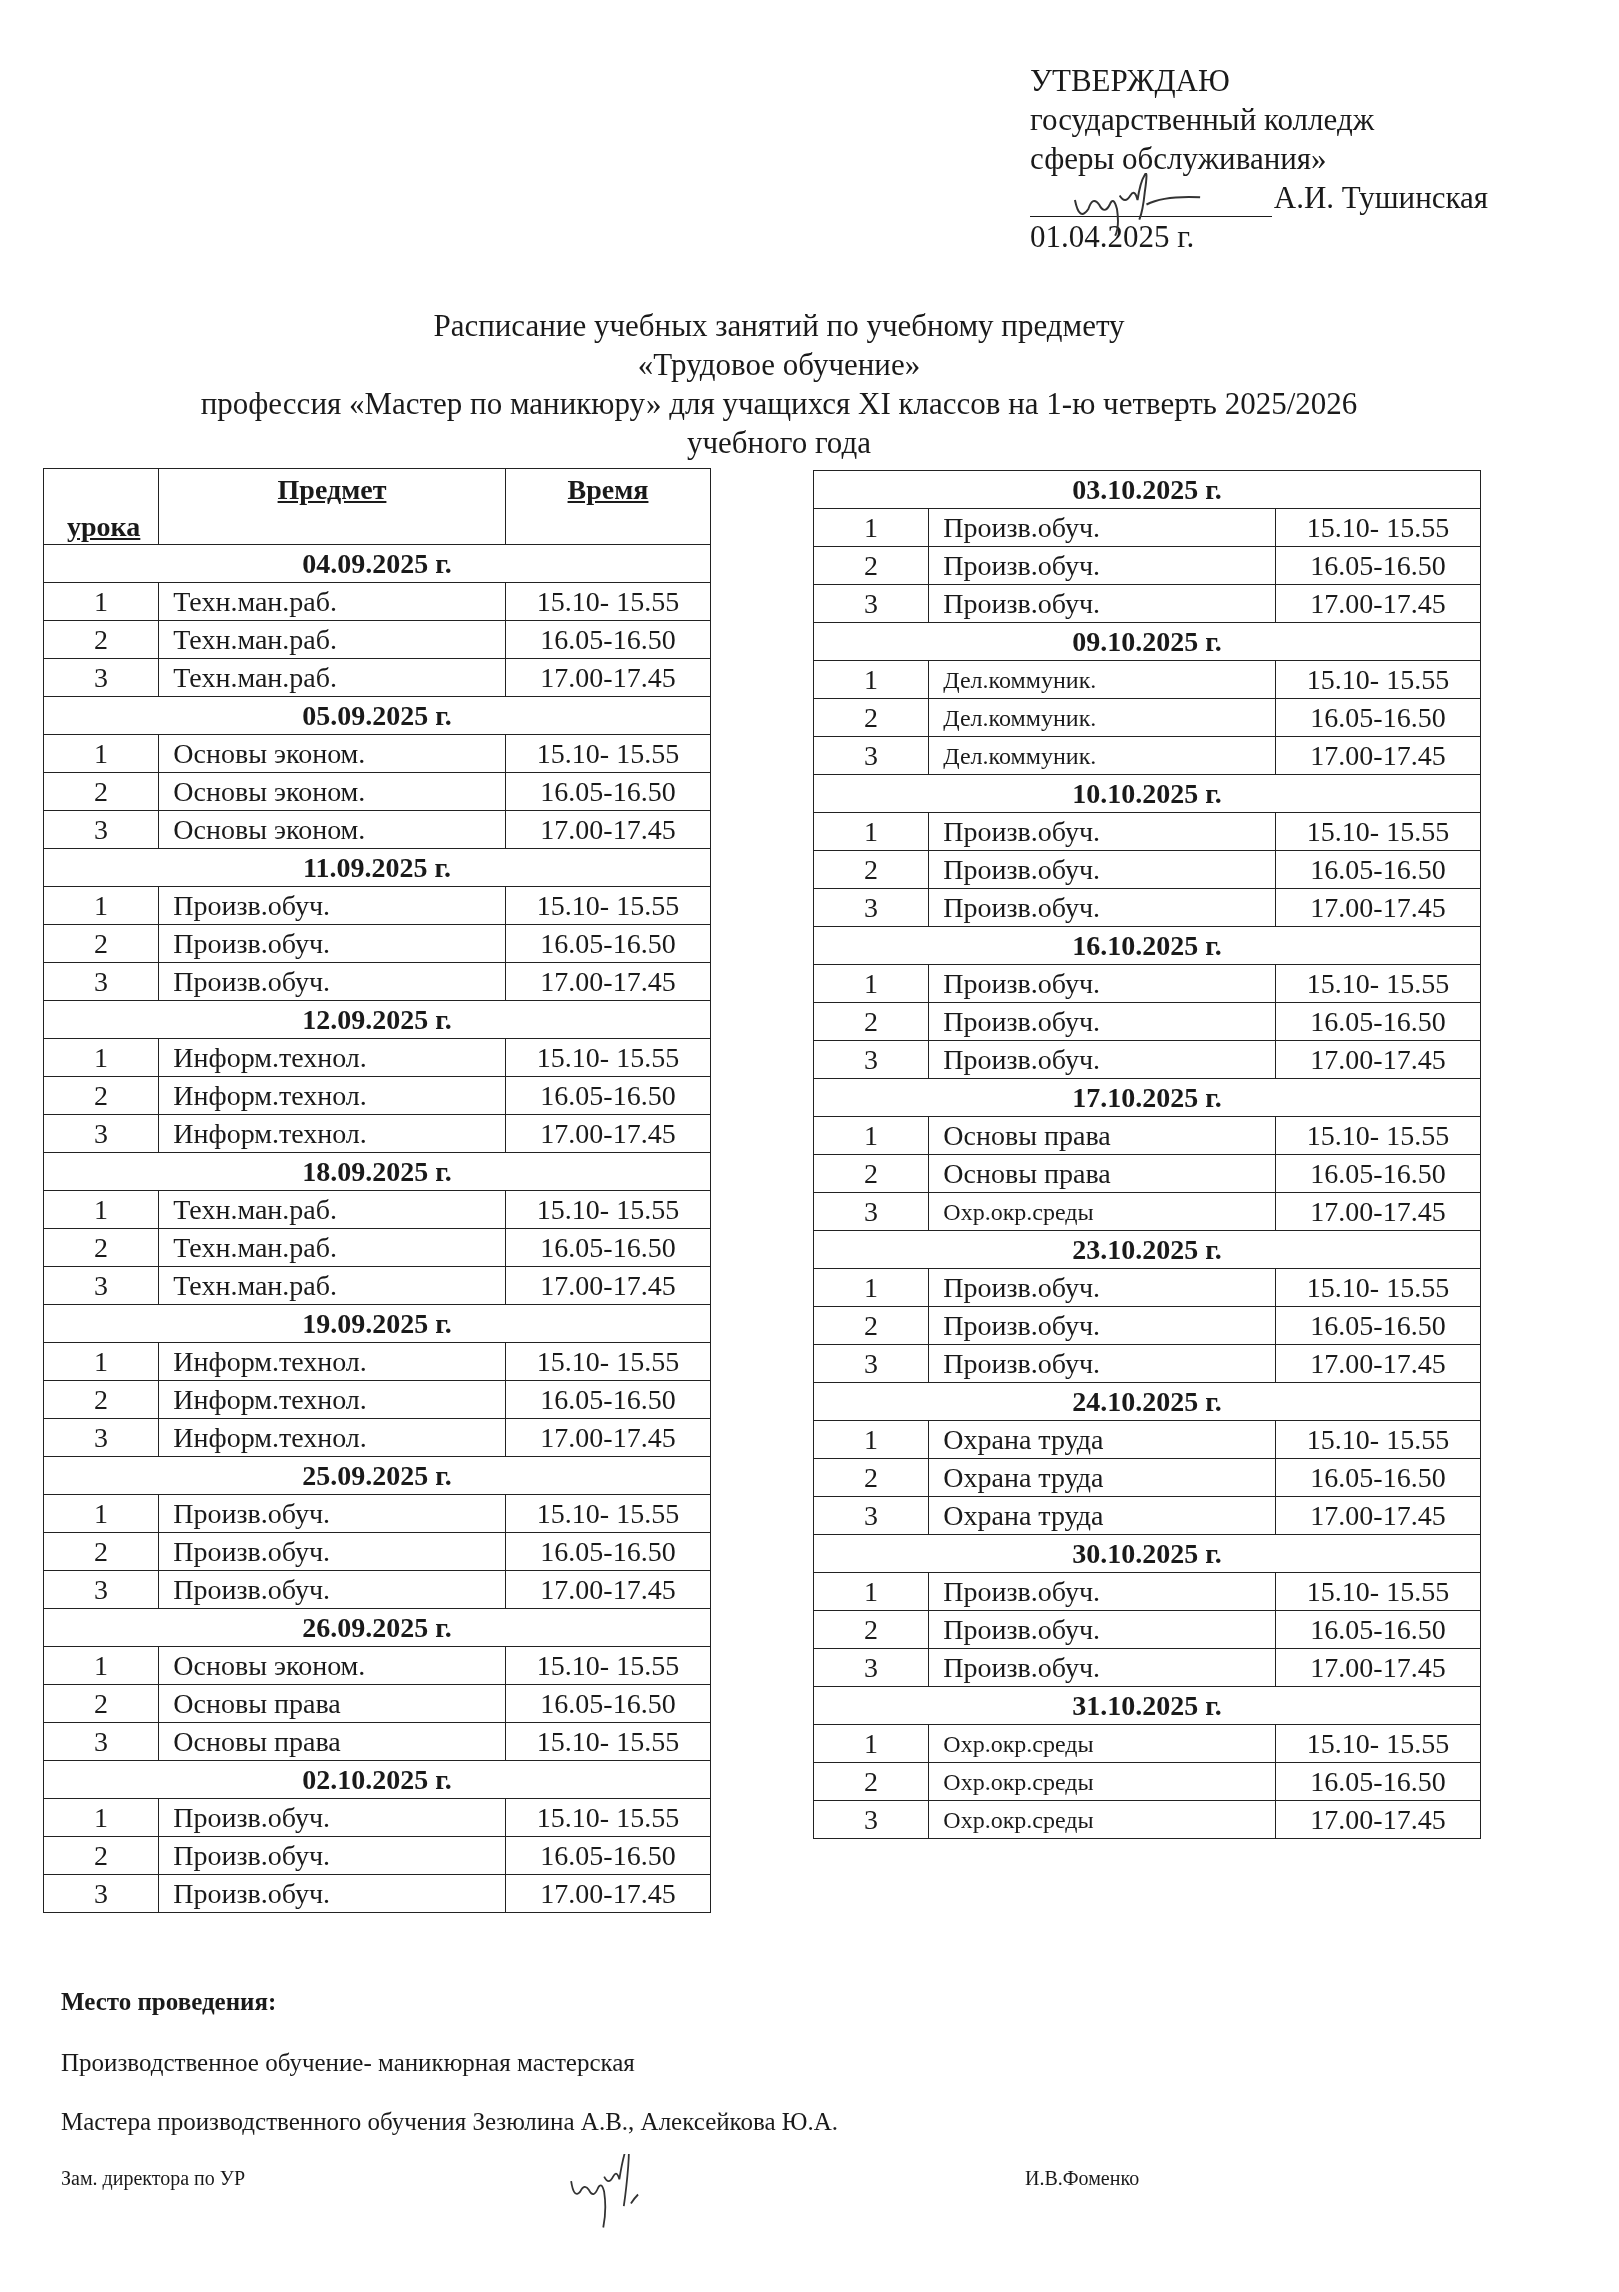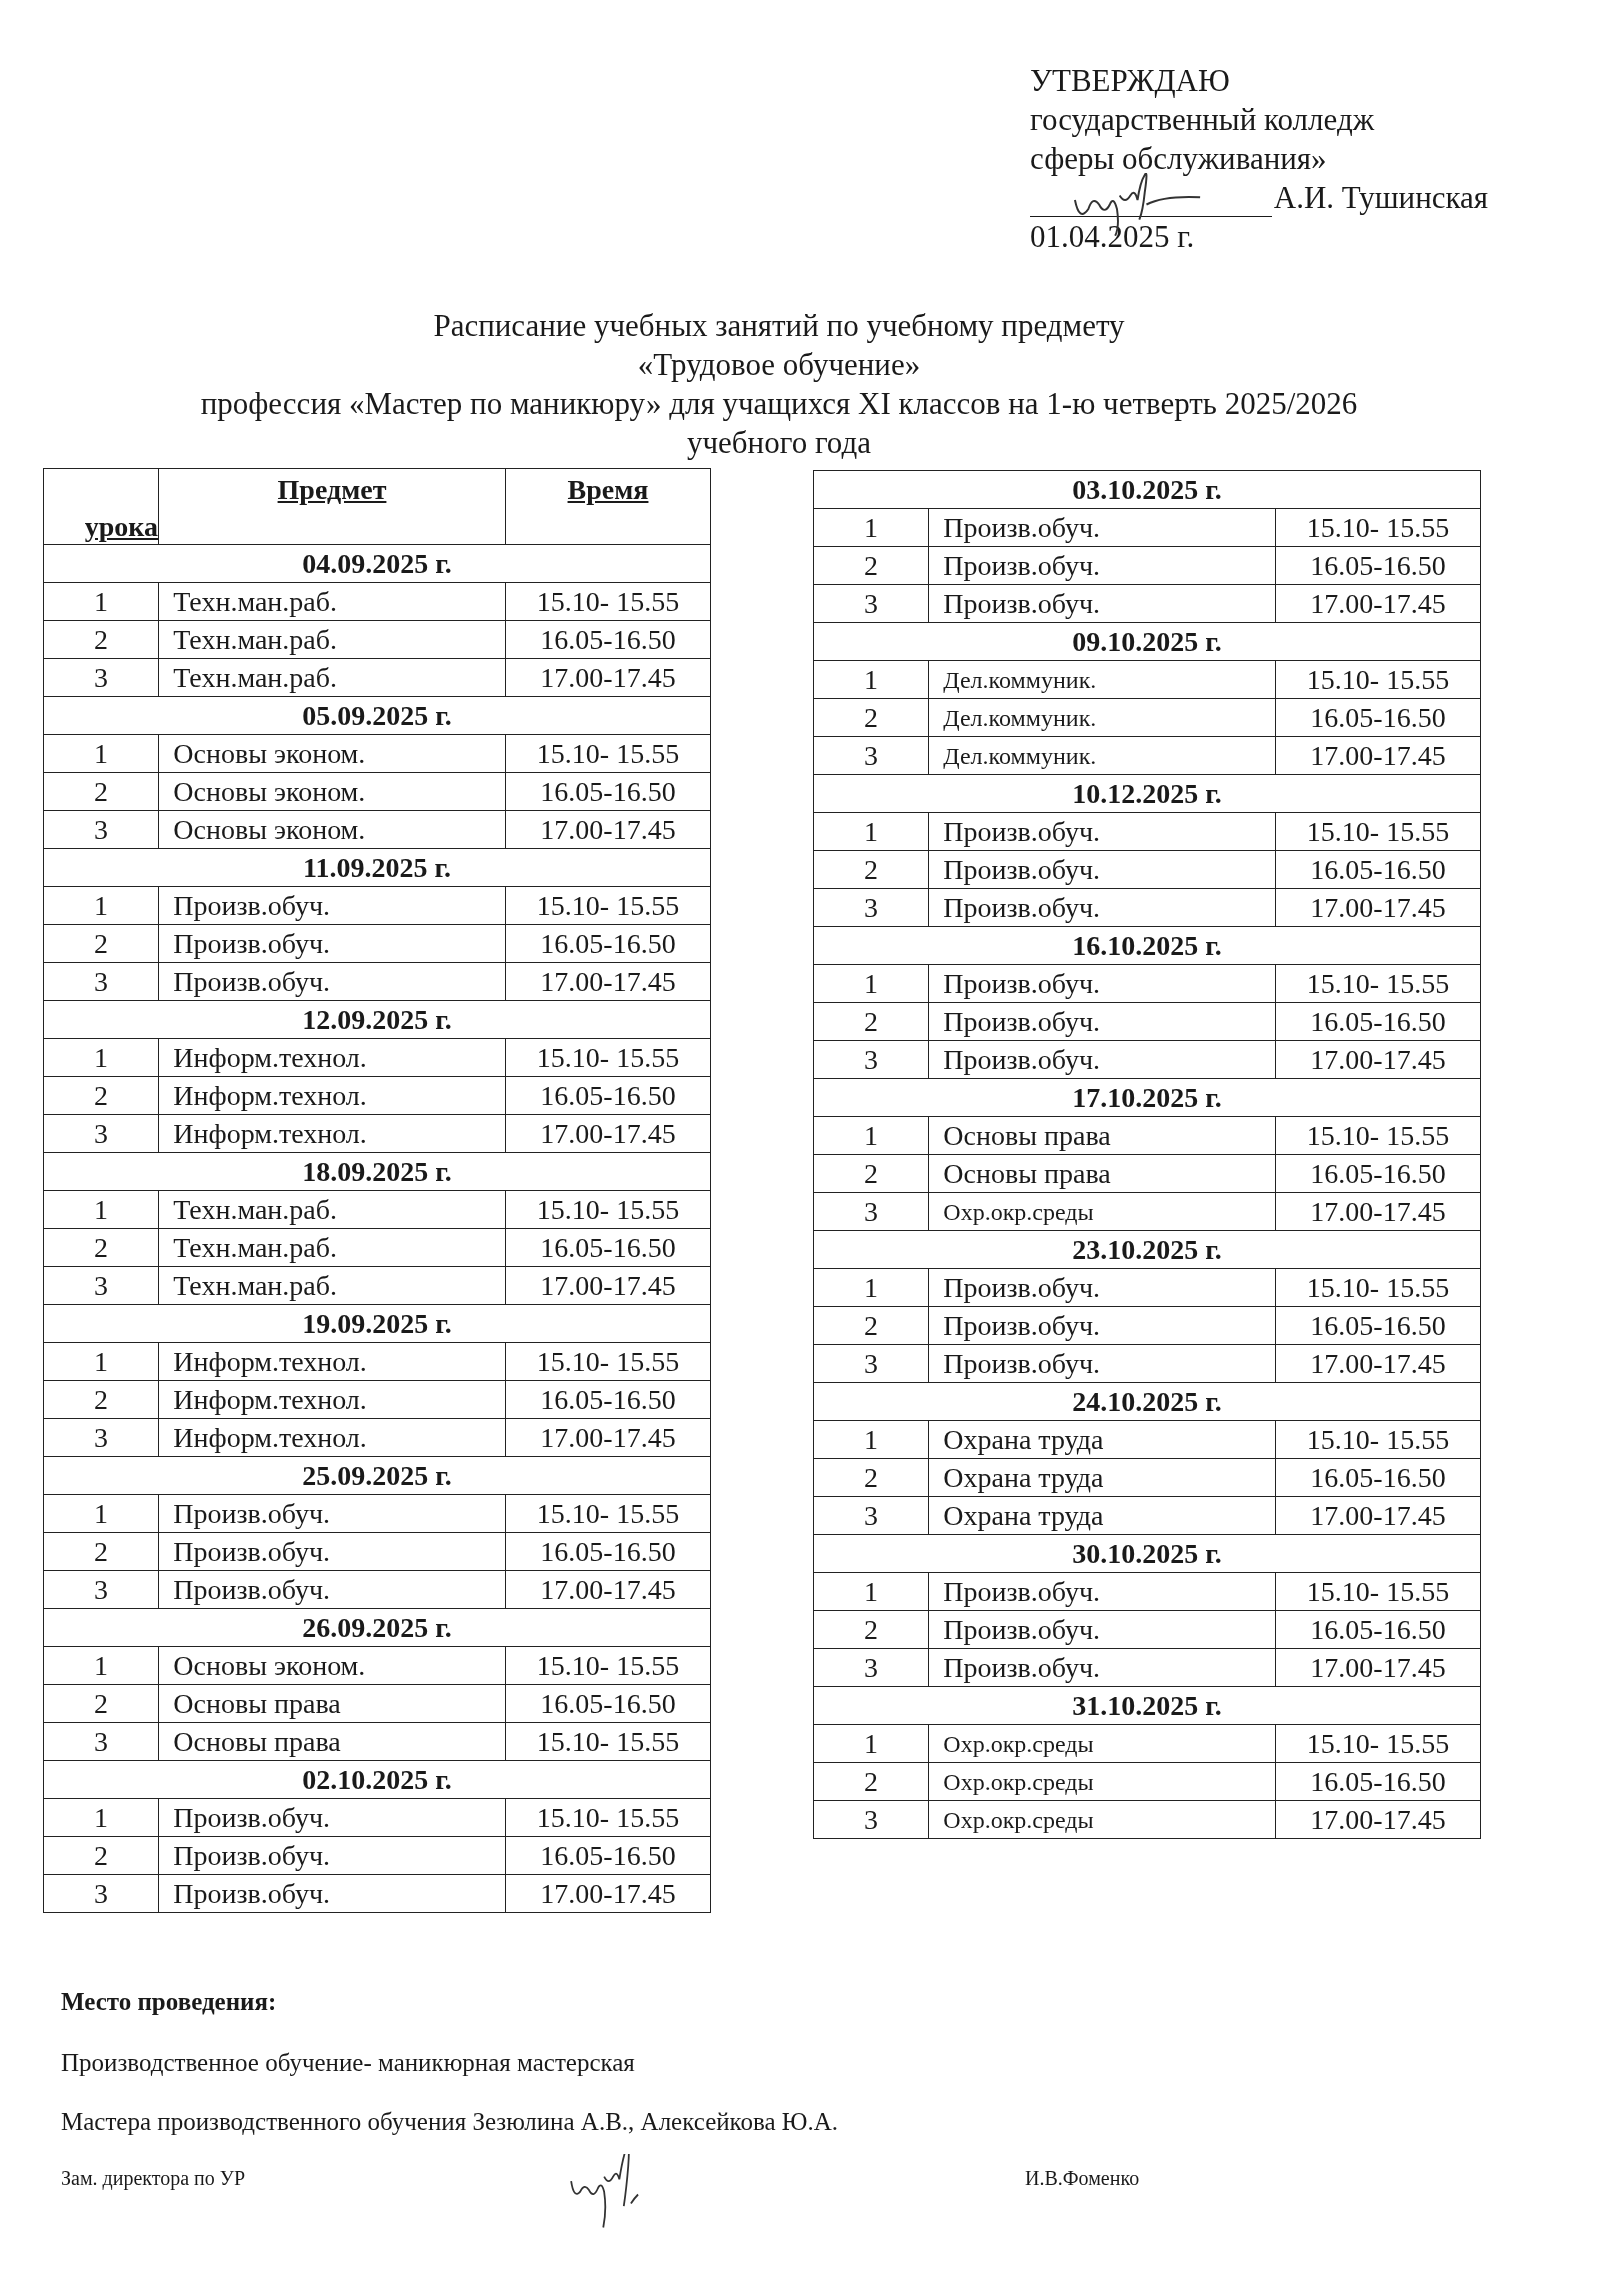--- a/index.html
+++ b/index.html
@@ -29,21 +29,21 @@
   table.sched td, table.sched th {
     border: 1.8px solid #222; padding: 0; height: 37px; line-height: 34px;
     overflow: hidden; white-space: nowrap;
   }
   #left-table { left: 43px; top: 468px; width: 666px; }
   #right-table { left: 813px; top: 470px; width: 666px; }
   col.c-num { width: 115px; }
   col.c-subj { width: 347px; }
   col.c-time { width: 205px; }
   th { font-weight: bold; font-size: 28px; text-decoration: underline; }
-  th.h-num { vertical-align: bottom; text-align: right; padding-left: 5.4px !important; height: 75px !important; }
+  th.h-num { vertical-align: bottom; text-align: center; padding-left: 5.4px !important; height: 75px !important; }
   th.h-subj, th.h-time { vertical-align: top; text-align: center; padding-top: 3.6px !important; }
   td.date { text-align: center; font-weight: bold; }
   td.num { text-align: center; }
   td.subj { text-align: left; padding-left: 14.3px !important; }
   td.subj.small { font-size: 24px; }
   td.time { text-align: center; }
   .footer { position: absolute; left: 61px; font-size: 25px; }
   .footer.bold { font-weight: bold; }
   #venue-heading { top: 1988px; }
   #venue-text { top: 2049px; }
@@ -293,21 +293,21 @@
         <td class="num">2</td>
         <td class="subj small">Дел.коммуник.</td>
         <td class="time">16.05-16.50</td>
       </tr>
       <tr>
         <td class="num">3</td>
         <td class="subj small">Дел.коммуник.</td>
         <td class="time">17.00-17.45</td>
       </tr>
       <tr>
-        <td colspan="3" class="date">10.12.2025 г.</td>
+        <td colspan="3" class="date">10.10.2025 г.</td>
       </tr>
       <tr>
         <td class="num">1</td>
         <td class="subj">Произв.обуч.</td>
         <td class="time">15.10- 15.55</td>
       </tr>
       <tr>
         <td class="num">2</td>
         <td class="subj">Произв.обуч.</td>
         <td class="time">16.05-16.50</td>

